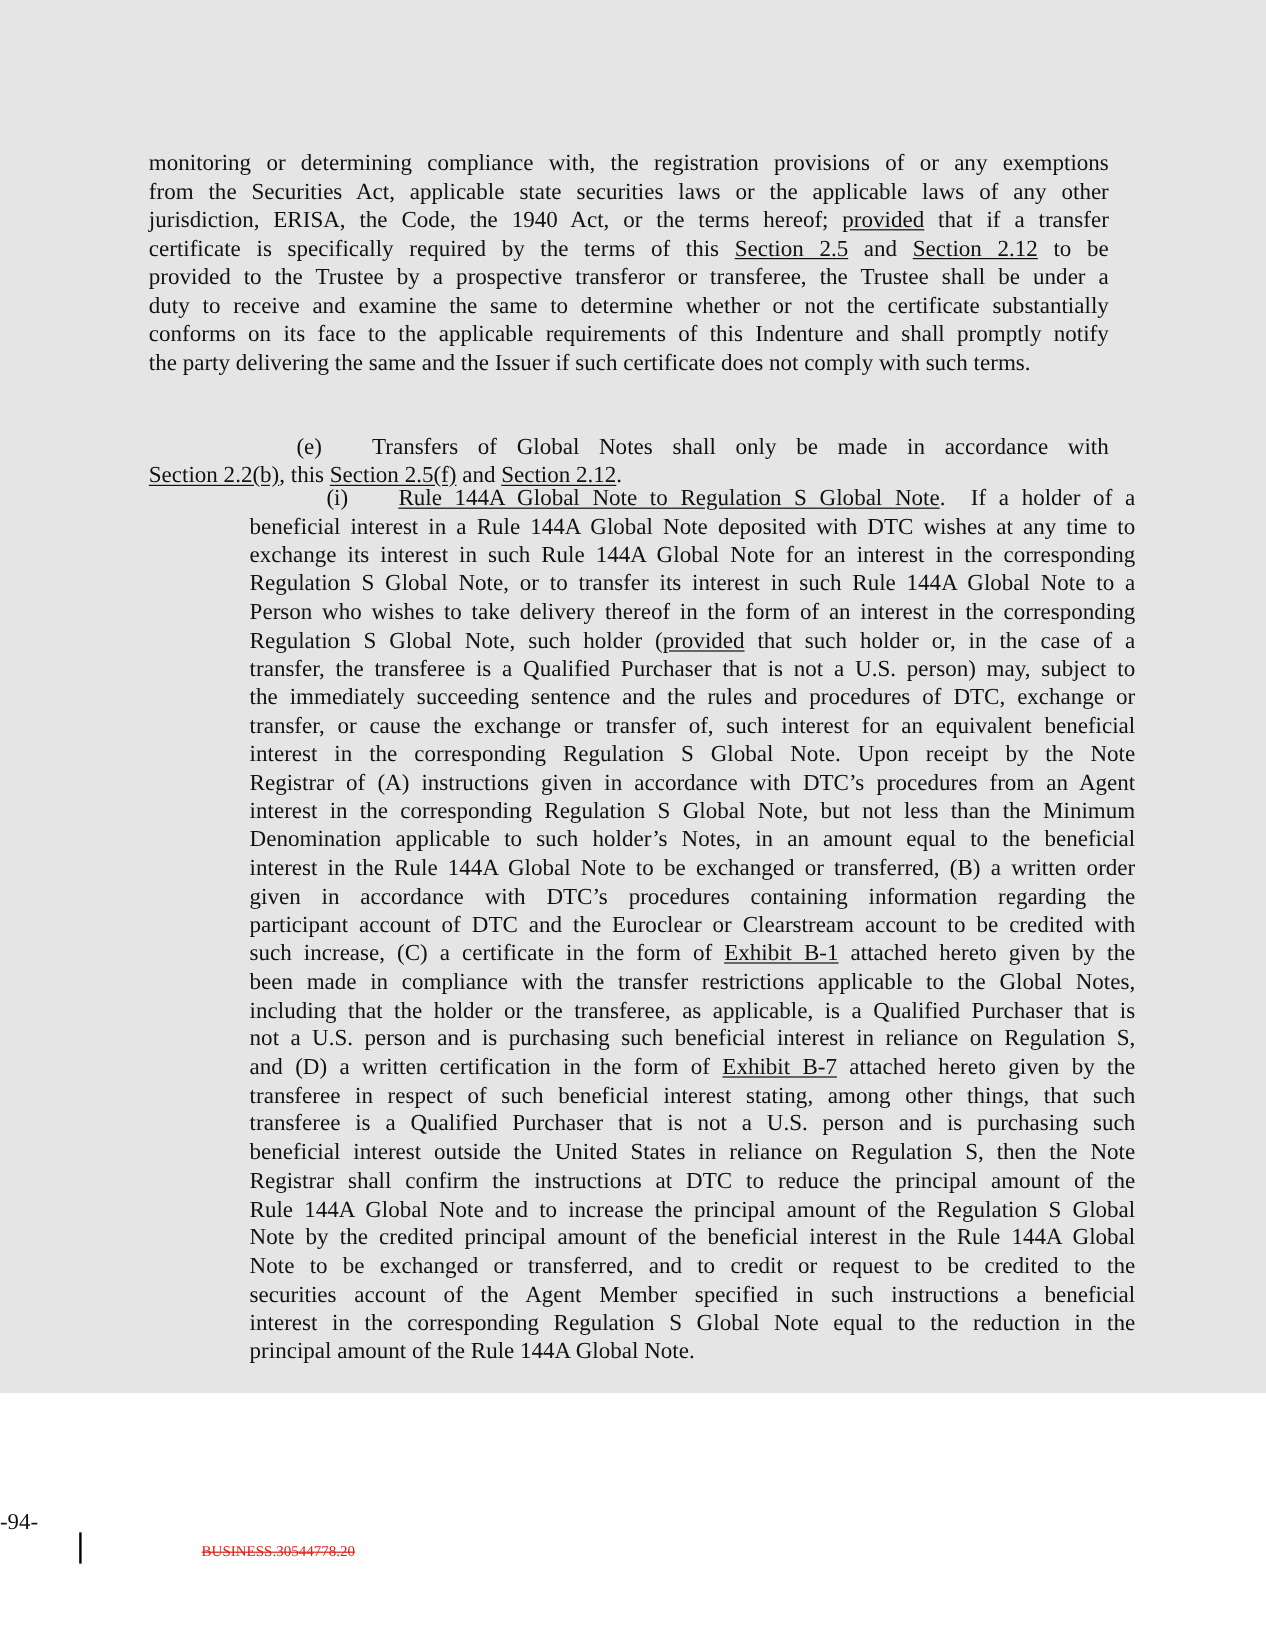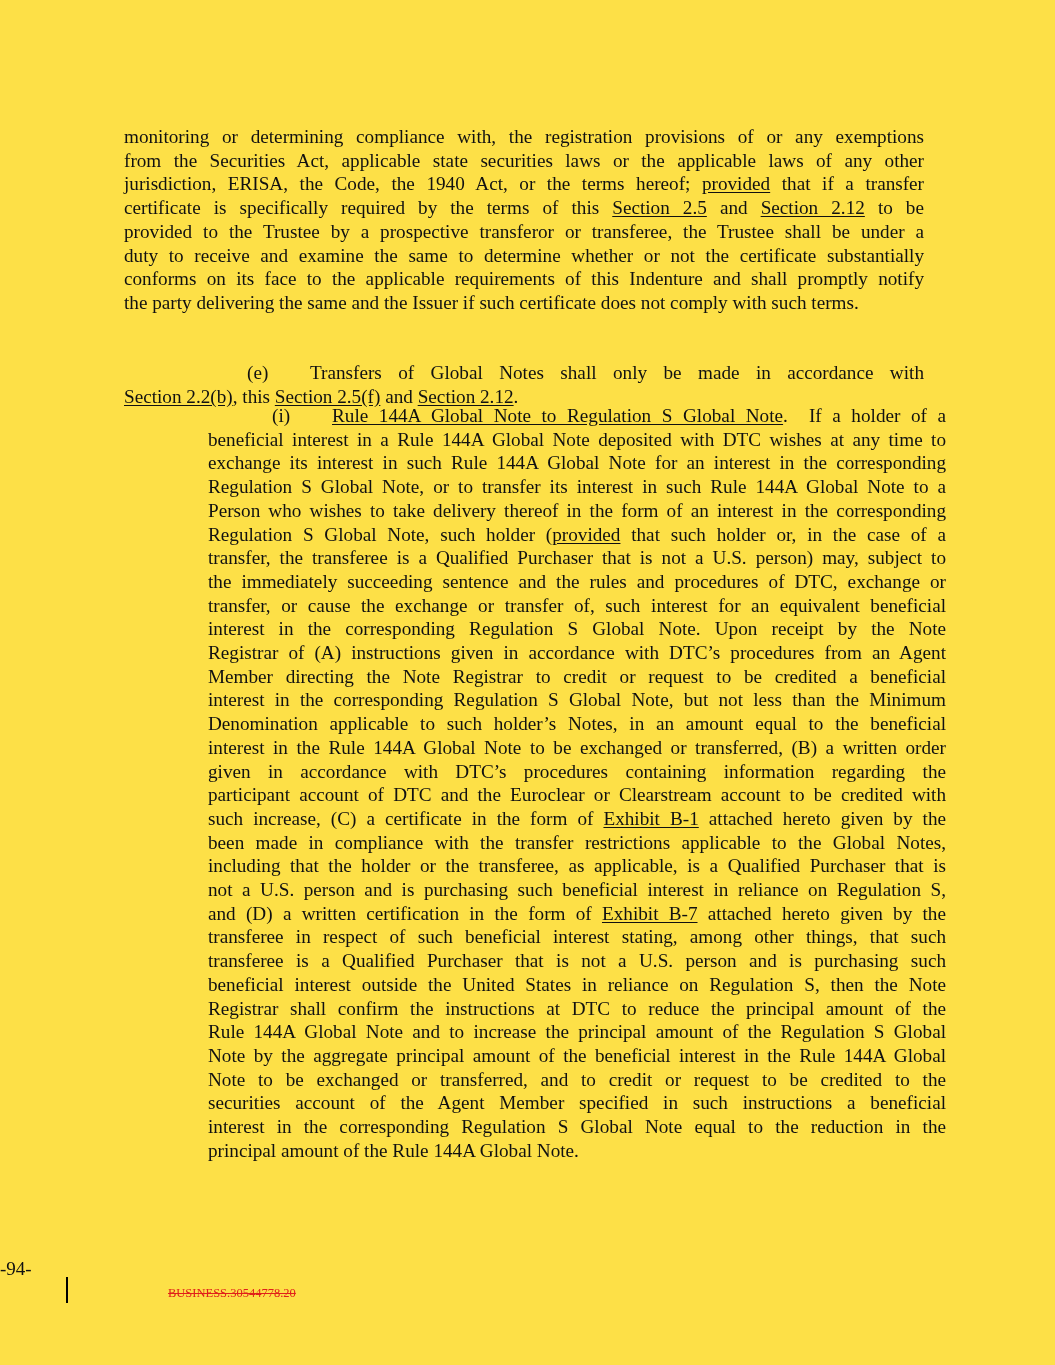--- a/index.html
+++ b/index.html
@@ -1,17 +1,17 @@
 <!DOCTYPE html>
 <html><head>
 <meta charset="utf-8">
 <style>
   html, body { margin: 0; padding: 0; background: #ffffff; }
   body { width: 1055px; height: 1365px; position: relative; overflow: hidden; }
-  .page { position: absolute; left: 0; top: 0; width: 1055px; height: 1365px; background: #fde047; }
+  .page { position: absolute; left: 0; top: 0; width: 1055px; height: 1161px; background: #e5e5e5; }
   .text {
     font-family: "Liberation Serif", "DejaVu Serif", serif;
     font-size: 19.2px;
     line-height: 23.7px;
     color: #111;
     text-align: justify;
     position: absolute;
   }
   .p1 { left: 124px; top: 125px; width: 800px; }
   .p2 { left: 124px; top: 336px; width: 800px; margin-top: 25px; }
@@ -64,37 +64,36 @@
   <span class="line">beneficial interest in a Rule 144A Global Note deposited with DTC wishes at any time to</span>
       <span class="line">exchange its interest in such Rule 144A Global Note for an interest in the corresponding</span>
       <span class="line">Regulation S Global Note, or to transfer its interest in such Rule 144A Global Note to a</span>
       <span class="line">Person who wishes to take delivery thereof in the form of an interest in the corresponding</span>
       <span class="line"><span>Regulation S Global Note, such holder (</span><u>provided</u><span> that such holder or, in the case of a</span></span>
       <span class="line">transfer, the transferee is a Qualified Purchaser that is not a U.S. person) may, subject to</span>
       <span class="line">the immediately succeeding sentence and the rules and procedures of DTC, exchange or</span>
       <span class="line">transfer, or cause the exchange or transfer of, such interest for an equivalent beneficial</span>
       <span class="line">interest in the corresponding Regulation S Global Note.  Upon receipt by the Note</span>
       <span class="line">Registrar of (A) instructions given in accordance with DTC’s procedures from an Agent</span>
-      <span class="line">Member directing the Note Registrar to credit or request to be credited a beneficial</span>
       <span class="line">interest in the corresponding Regulation S Global Note, but not less than the Minimum</span>
       <span class="line">Denomination applicable to such holder’s Notes, in an amount equal to the beneficial</span>
       <span class="line">interest in the Rule 144A Global Note to be exchanged or transferred, (B) a written order</span>
       <span class="line">given in accordance with DTC’s procedures containing information regarding the</span>
       <span class="line">participant account of DTC and the Euroclear or Clearstream account to be credited with</span>
       <span class="line"><span>such increase, (C) a certificate in the form of </span><u>Exhibit B-1</u><span> attached hereto given by the</span></span>
       <span class="line">been made in compliance with the transfer restrictions applicable to the Global Notes,</span>
       <span class="line">including that the holder or the transferee, as applicable, is a Qualified Purchaser that is</span>
       <span class="line">not a U.S. person and is purchasing such beneficial interest in reliance on Regulation S,</span>
       <span class="line"><span>and (D) a written certification in the form of </span><u>Exhibit B-7</u><span> attached hereto given by the</span></span>
       <span class="line">transferee in respect of such beneficial interest stating, among other things, that such</span>
       <span class="line">transferee is a Qualified Purchaser that is not a U.S. person and is purchasing such</span>
       <span class="line">beneficial interest outside the United States in reliance on Regulation S, then the Note</span>
       <span class="line">Registrar shall confirm the instructions at DTC to reduce the principal amount of the</span>
       <span class="line">Rule 144A Global Note and to increase the principal amount of the Regulation S Global</span>
-      <span class="line">Note by the aggregate principal amount of the beneficial interest in the Rule 144A Global</span>
+      <span class="line">Note by the credited principal amount of the beneficial interest in the Rule 144A Global</span>
       <span class="line">Note to be exchanged or transferred, and to credit or request to be credited to the</span>
       <span class="line">securities account of the Agent Member specified in such instructions a beneficial</span>
       <span class="line">interest in the corresponding Regulation S Global Note equal to the reduction in the</span>
       <span class="line last">principal amount of the Rule 144A Global Note.</span>
     </div>
 
   <div class="footer-page">-94-</div>
   <div class="change-bar"></div>
   <div class="doc-id">BUSINESS.30544778.20</div>
 </div>

